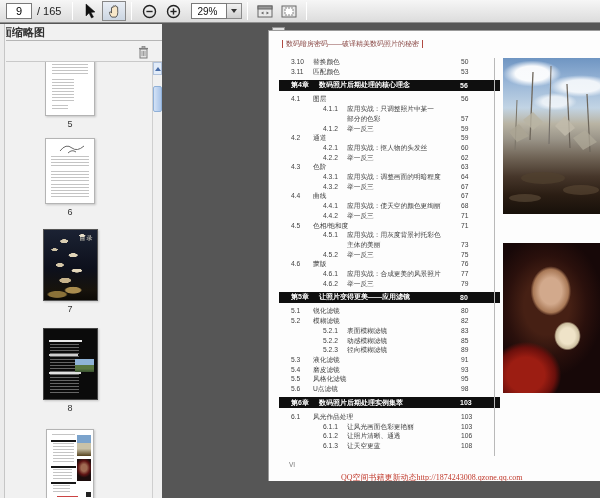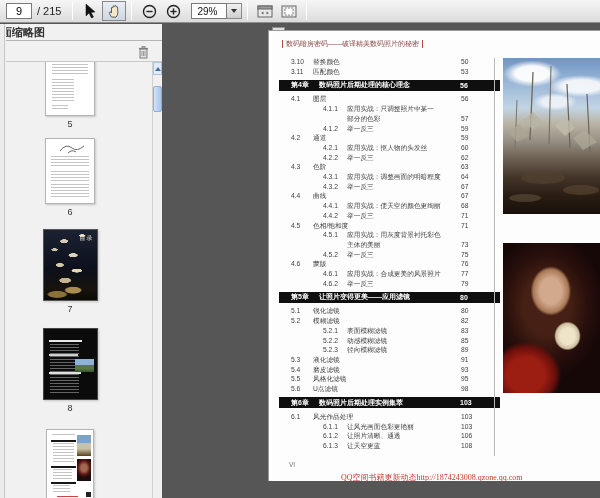--- a/index.html
+++ b/index.html
@@ -122,21 +122,21 @@
 
   svg { display:block; }
 </style>
 </head>
 <body>
 
 <div id="app">
 
   <div id="toolbar">
     <input class="pageinput" value="9" style="">
-    <span class="pagetotal">/ 215</span>
+    <span class="pagetotal">/ 165</span>
     <div class="tsep"></div>
 
     <div class="tbtn">
       <span>
         <svg width="14" height="16" viewBox="0 0 14 16">
           <polygon points="3,1 3,13 6,10 8.5,15 10.5,14 8,9.4 12,9" fill="#111" stroke="#111" stroke-width="0.5"></polygon>
         </svg>
       </span>
     </div>
     <div class="tbtn active">

